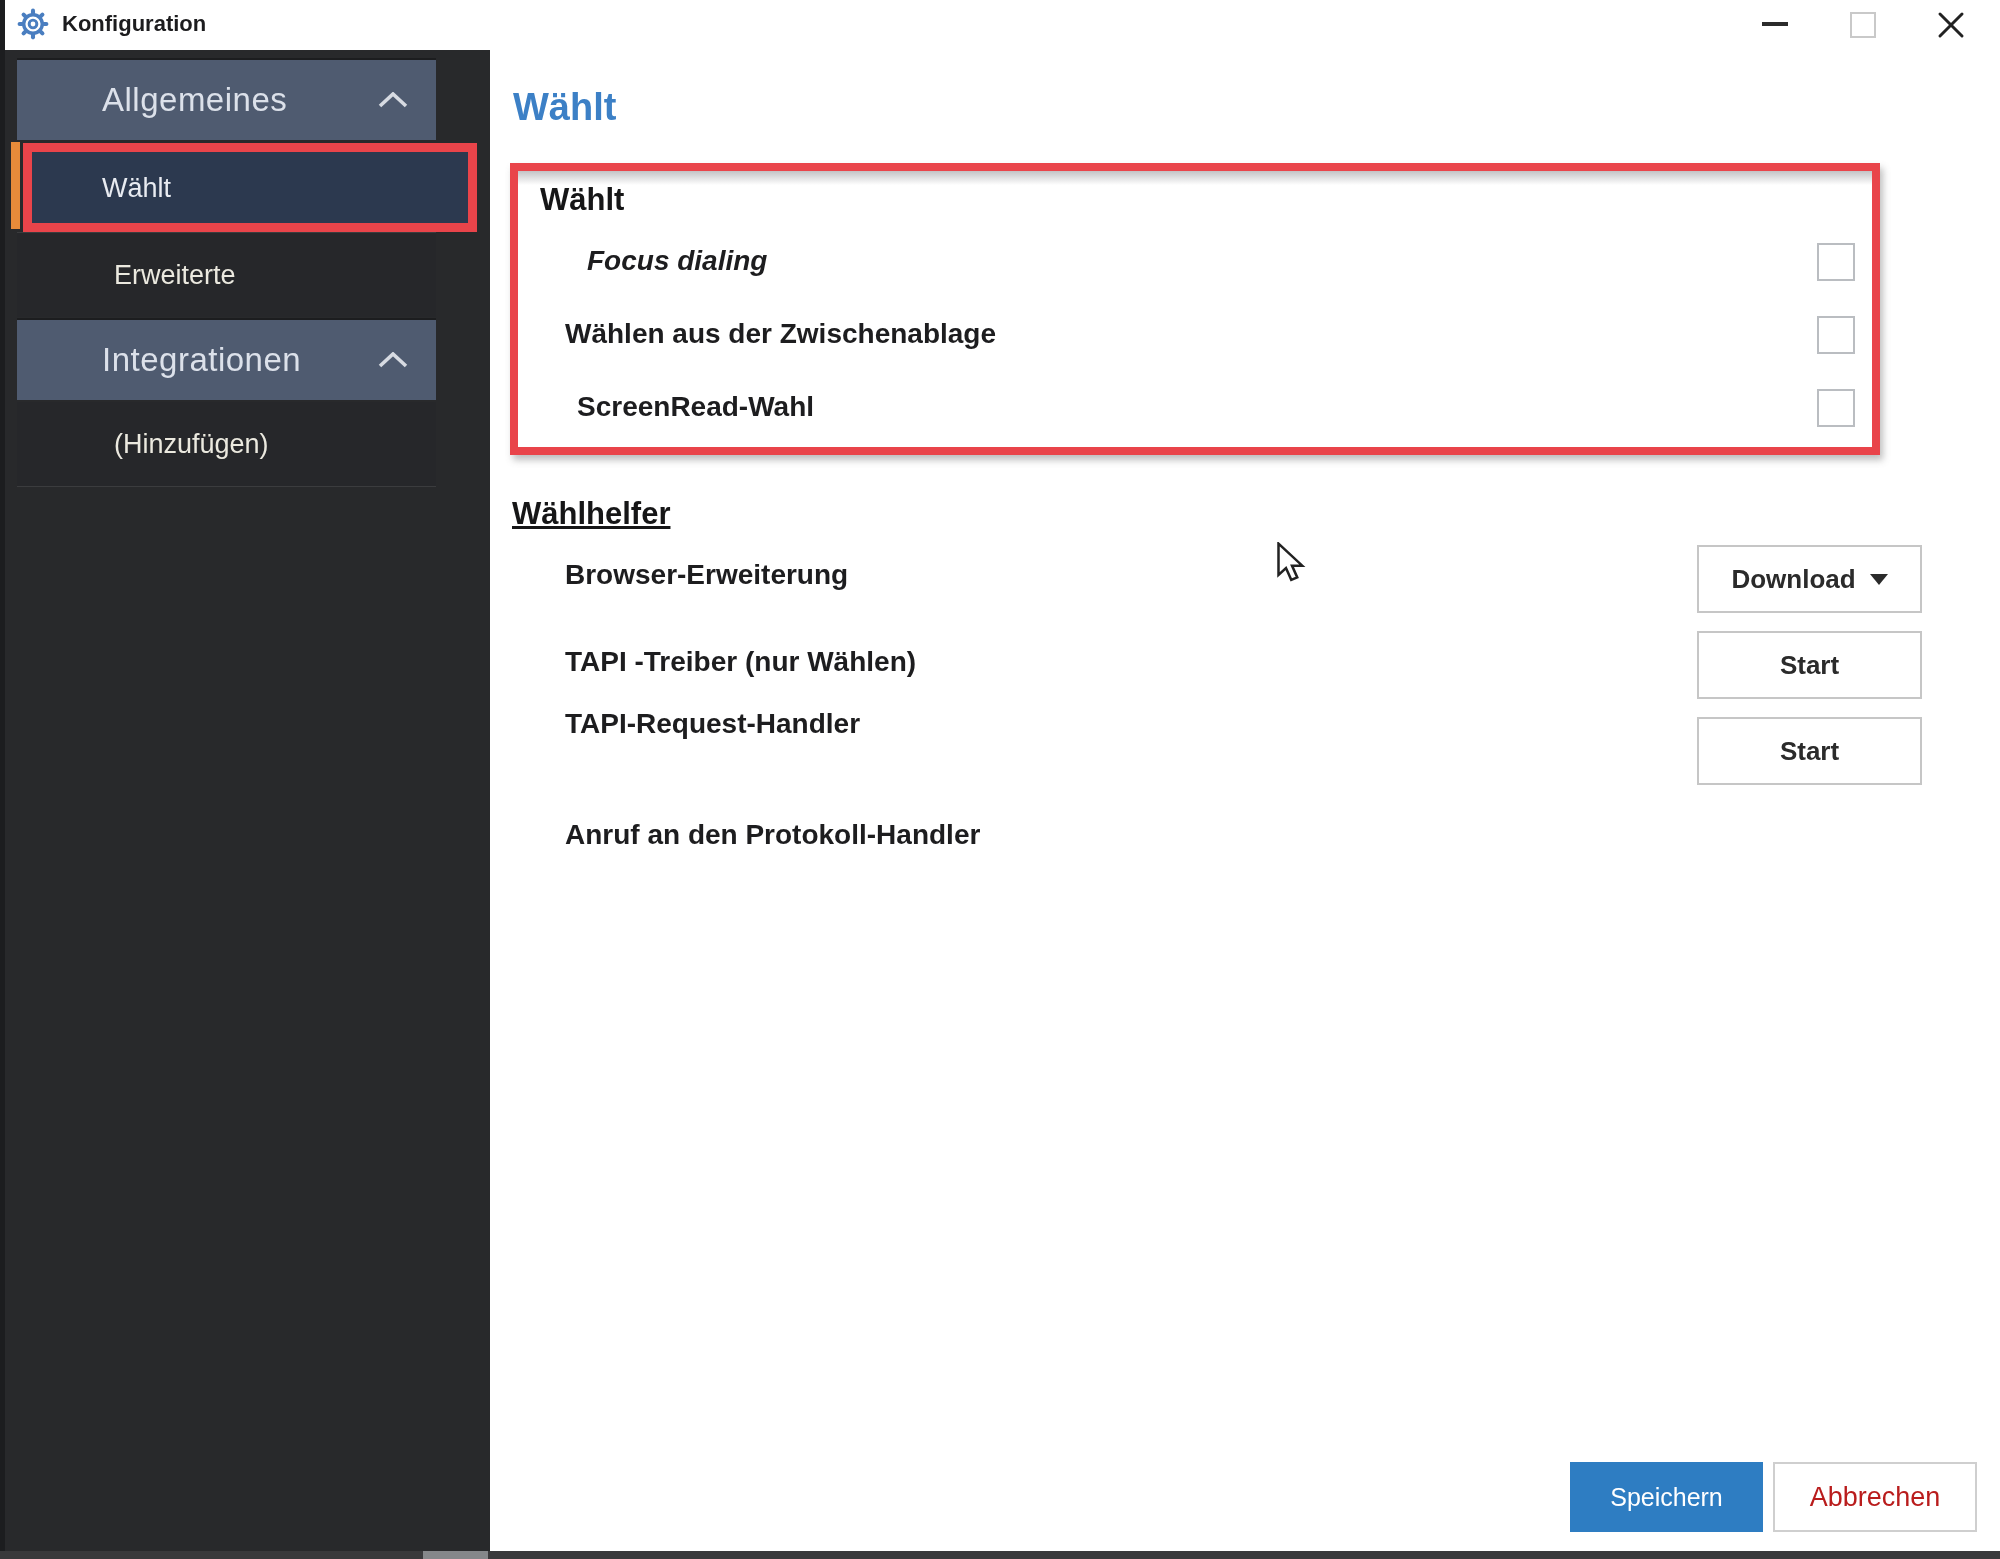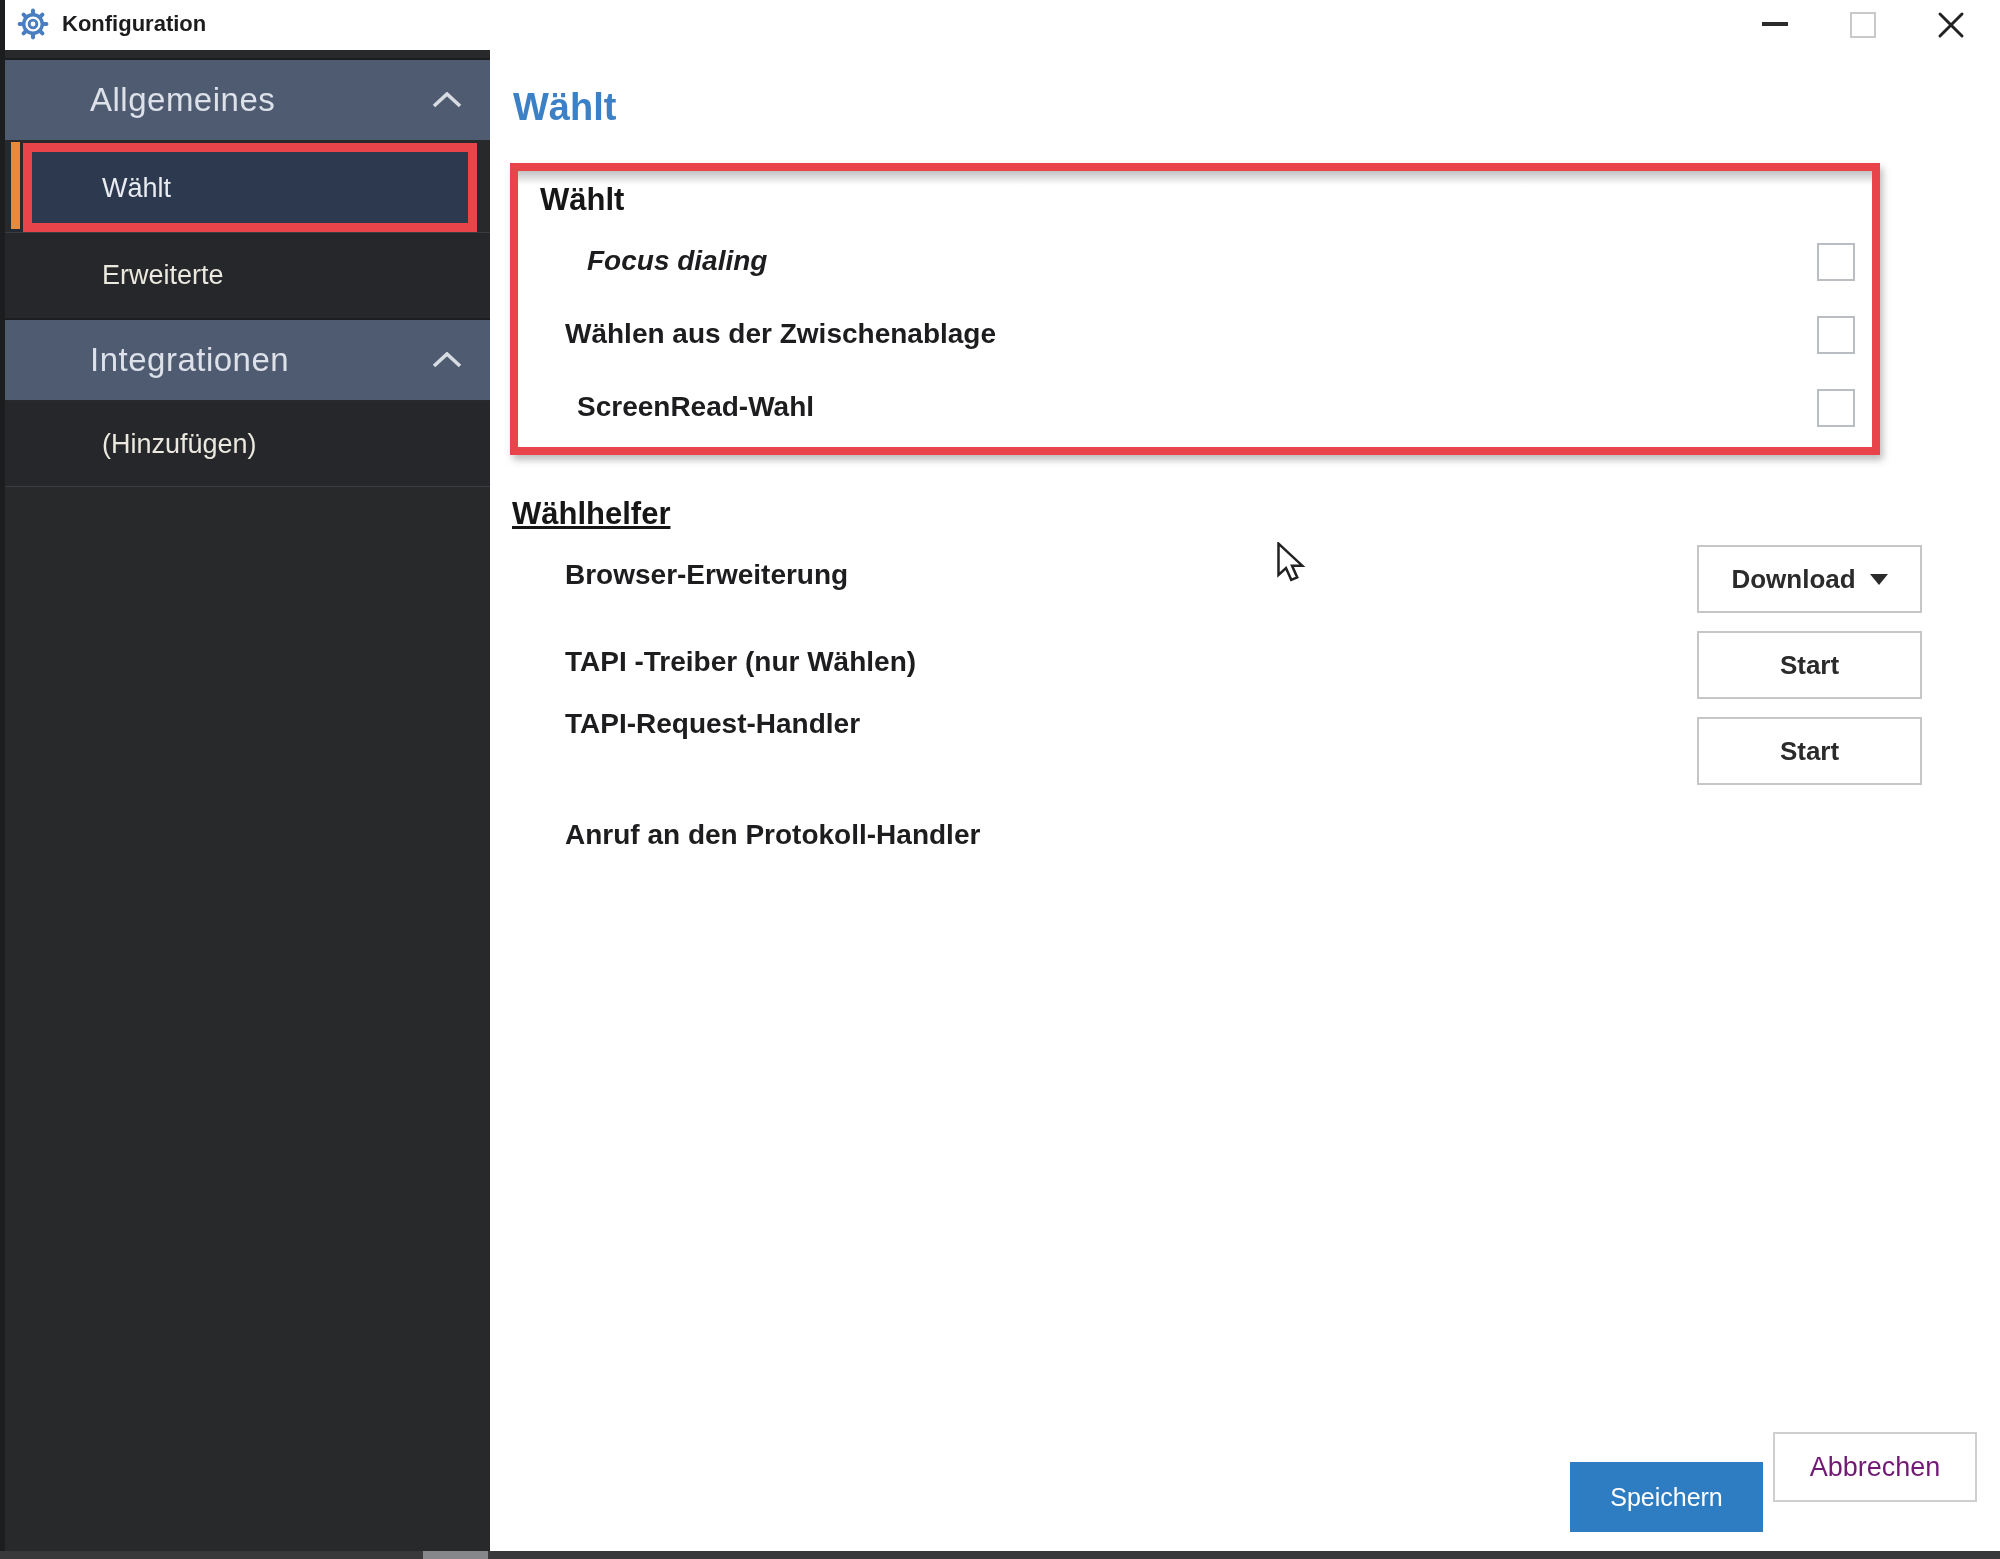--- a/index.html
+++ b/index.html
@@ -16,21 +16,21 @@
   .winbtn.max{left:1832px;}
   .winbtn.close{left:1920px;}
   .min-glyph{position:absolute;left:18px;top:22px;width:26px;height:4px;background:#2b2b2b;}
   .max-glyph{position:absolute;left:18px;top:12px;width:22px;height:22px;border:2px solid #c9c9c9;background:#fff;}
   
   .left-edge{position:absolute;left:0;top:0;width:5px;height:1559px;background:#1c1d1f;}
   .bottom-bar{position:absolute;left:0;bottom:0;right:0;height:8px;background:#39393b;}
   .bottom-bar-light{position:absolute;left:423px;bottom:0;width:65px;height:8px;background:#85878a;}
   
   .sidebar{position:absolute;left:5px;top:50px;width:485px;bottom:0;background:#28292b;}
-  .sb-block{position:absolute;left:0;width:485px;box-sizing:border-box;}
+  .sb-block{position:absolute;left:12px;width:419px;box-sizing:border-box;}
   .sb-header{background:#4f5b70;color:#dce1ea;font-size:33px;font-weight:400;letter-spacing:.5px;}
   .sb-header .lbl{position:absolute;left:85px;top:50%;transform:translateY(-50%);}
   .sb-header .chev{position:absolute;right:28px;top:50%;transform:translateY(-50%);width:30px;height:16px;}
   .sb-item{background:#26272a;color:#ebe9df;font-size:27px;font-weight:400;}
   .sb-item .lbl{position:absolute;left:97px;top:50%;transform:translateY(-50%);}
   .hdr-allgemeines{top:8px;height:82px;border-top:2px solid #1c1d1f;}
   .item-waehlt{top:102px;height:71px;left:27px;width:441px;background:#2c394f;color:#e8ebf1;}
   .item-waehlt .lbl{left:70px;}
   .ann-sidebar{position:absolute;left:18px;top:93px;width:454px;height:89px;
     border:9px solid #e9444a;box-sizing:border-box;pointer-events:none;}
@@ -50,22 +50,22 @@
   .caret-down{width:0;height:0;border-left:9px solid transparent;border-right:9px solid transparent;
     border-top:11px solid #2b2b2b;display:inline-block;}
   .ann-main{position:absolute;left:510px;top:163px;width:1370px;height:292px;
     border:8px solid #e9444a;box-sizing:border-box;pointer-events:none;
     box-shadow:3px 5px 7px rgba(110,110,110,.45);}
   .ann-main .shadow-top{position:absolute;left:0;right:0;top:0;height:14px;
     background:linear-gradient(#c3c3c5, rgba(255,255,255,0));}
   
   .btn-save{position:absolute;left:1570px;top:1462px;width:193px;height:70px;border:none;
     background:#2e7dc2;color:#ffffff;font-size:25px;font-family:"Liberation Sans", sans-serif;}
-  .btn-cancel{position:absolute;left:1773px;top:1432px;width:204px;height:70px;box-sizing:border-box;
-    background:#fff;border:2px solid #cfcfcf;color:#701a75;font-size:27px;font-family:"Liberation Sans", sans-serif;}
+  .btn-cancel{position:absolute;left:1773px;top:1462px;width:204px;height:70px;box-sizing:border-box;
+    background:#fff;border:2px solid #cfcfcf;color:#b91c1c;font-size:27px;font-family:"Liberation Sans", sans-serif;}
   
   .cursor{position:absolute;left:1276px;top:542px;width:30px;height:42px;pointer-events:none;}
 </style>
 </head>
 <body>
 
 <div class="window">
 
   <div class="titlebar">
     <svg class="gear" viewBox="0 0 30 30">

